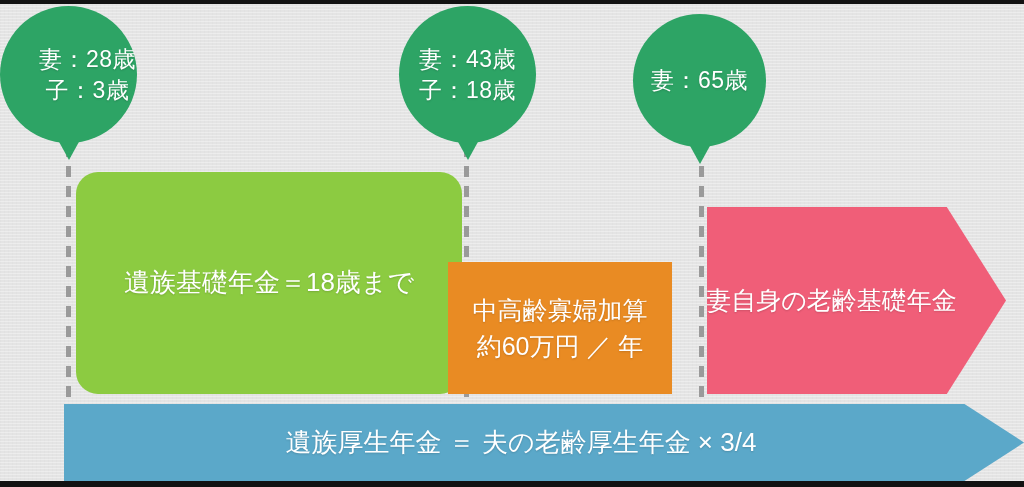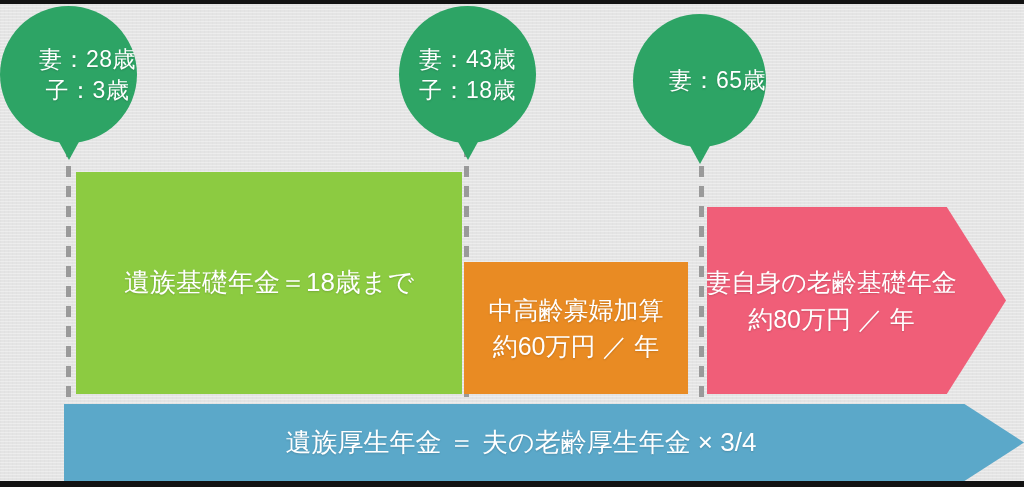--- a/index.html
+++ b/index.html
@@ -82,38 +82,37 @@
     <span class="bline">子：3歳</span>
     <span class="tail"></span>
   </div>
 
   <div class="balloon" style="left:399px; top:6px; width:137px; height:137px; font-size:23px;">
     <span class="bline">妻：43歳</span>
     <span class="bline">子：18歳</span>
     <span class="tail"></span>
   </div>
 
-  <div class="balloon" style="left:633px; top:14px; width:133px; height:133px; font-size:23px;align-items:flex-end;">
+  <div class="balloon" style="left:633px; top:14px; width:133px; height:133px; font-size:23px;">
     <span class="bline">妻：65歳</span>
     <span class="tail"></span>
   </div>
 
-  <div class="bar" id="bar-kiso" style="left:76px; top:172px; width:386px; height:222px; font-size:26px;">
+  <div class="bar" id="bar-kiso" style="left:76px; top:172px; width:386px; height:222px; font-size:26px;border-radius:22px;">
     <span class="ln">遺族基礎年金＝18歳まで</span>
   </div>
 
-  <div class="bar" id="bar-kafu" style="left:464px; top:262px; width:224px; height:132px; font-size:25px;">
+  <div class="bar" id="bar-kafu" style="left:448px; top:262px; width:224px; height:132px; font-size:25px;">
     <span class="ln">中高齢寡婦加算</span>
     <span class="ln">約60万円 ／ 年</span>
   </div>
 
   <div class="bar" id="bar-rourei" style="left:707px; top:207px; width:299px; height:187px; font-size:25px;">
     <div style="margin-right:50px;">
       <div class="ln">妻自身の老齢基礎年金</div>
-      <div class="ln">約80万円 ／ 年</div>
     </div>
   </div>
 
   <div class="bar" id="bar-kousei" style="left:64px; top:404px; width:960px; height:77px; font-size:26px;padding-left:14px;">
     <span class="ln" style="margin-right:60px;">遺族厚生年金 ＝ 夫の老齢厚生年金 × 3/4</span>
   </div>
 
   <div class="edge-bottom"></div>
 </div>
 

